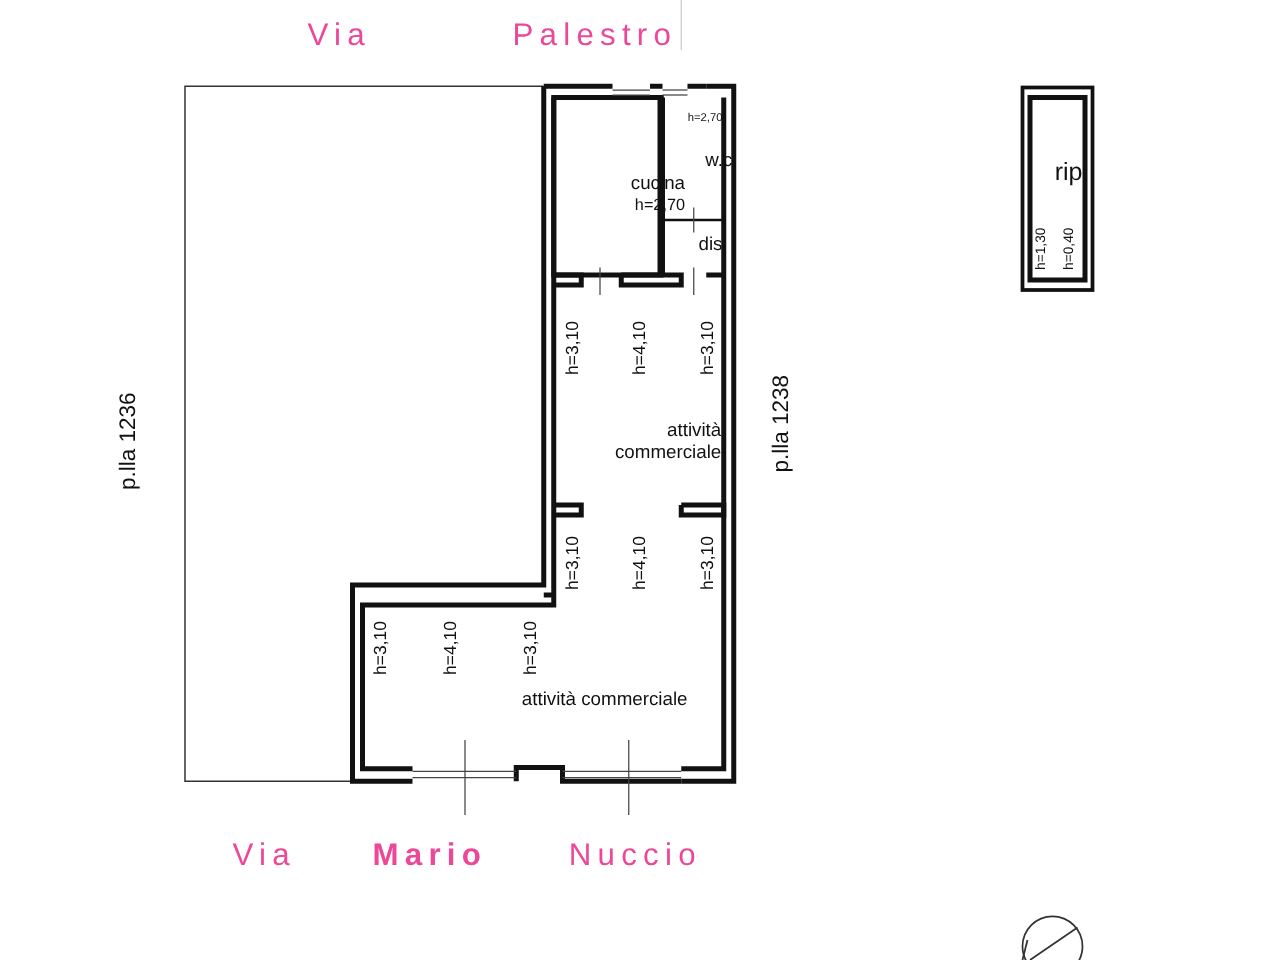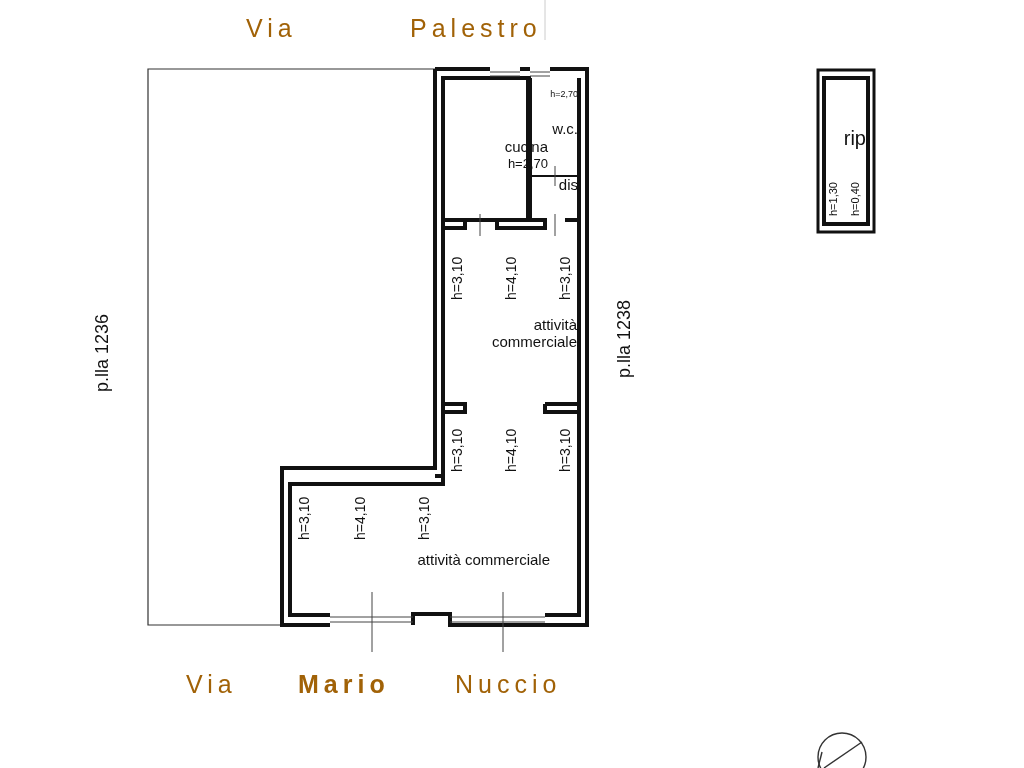--- a/index.html
+++ b/index.html
@@ -1,18 +1,18 @@
 <!DOCTYPE html>
 <html><head>
 <meta charset="utf-8">
 <style>
   html, body { margin:0; padding:0; background:#ffffff; }
   body { width:1024px; height:768px; position:relative; overflow:hidden; font-family:"Liberation Sans", sans-serif; color:#111; }
   svg { position:absolute; left:0; top:0; }
-  .street { position:absolute; font-size:25px; letter-spacing:5px; color:#a16207; }
+  .street { position:absolute; font-size:25px; letter-spacing:5px; color:#ec4899; }
   .vlabel { position:absolute; font-size:18px; color:#111; transform-origin:left top; transform:rotate(-90deg); white-space:nowrap; }
   .room { position:absolute; font-size:15px; text-align:right; color:#111; line-height:17px; }
   .h { position:absolute; font-size:14px; transform-origin:left top; transform:rotate(-90deg); white-space:nowrap; color:#111; }
   .hs { font-size:11px; }
 </style>
 </head>
 <body>
 
 <svg width="1024" height="768" viewBox="0 0 1024 768">
 
@@ -85,27 +85,27 @@
 
 <div class="vlabel" style="left:92px;top:392px;">p.lla 1236</div>
 <div class="vlabel" style="left:614px;top:378px;">p.lla 1238</div>
 
 <div class="room" style="left:476px;top:138px;width:72px;">
   <div>cucina</div>
   <div style="font-size:13px;">h=2,70</div>
 </div>
 
 <div class="room hs" style="left:532px;top:86px;width:46px;font-size:9px;">h=2,70</div>
-<div class="room" style="left:532px;top:120px;width:46px;">w.c.</div>
-<div class="room" style="left:532px;top:176px;width:46px;">dis</div>
+<div class="room" style="left:544px;top:120px;width:46px;">w.c.</div>
+<div class="room" style="left:532px;top:187px;width:46px;">dis</div>
 
 <div class="h" style="left:449px;top:300px;">h=3,10</div>
 <div class="h" style="left:503px;top:300px;">h=4,10</div>
 <div class="h" style="left:557px;top:300px;">h=3,10</div>
-<div class="room" style="left:445px;top:316px;width:132px;">
+<div class="room" style="left:445px;top:336px;width:132px;">
   <div>attività</div>
   <div>commerciale</div>
 </div>
 
 <div class="h" style="left:449px;top:472px;">h=3,10</div>
 <div class="h" style="left:503px;top:472px;">h=4,10</div>
 <div class="h" style="left:557px;top:472px;">h=3,10</div>
 
 <div class="h" style="left:296px;top:540px;">h=3,10</div>
 <div class="h" style="left:352px;top:540px;">h=4,10</div>

